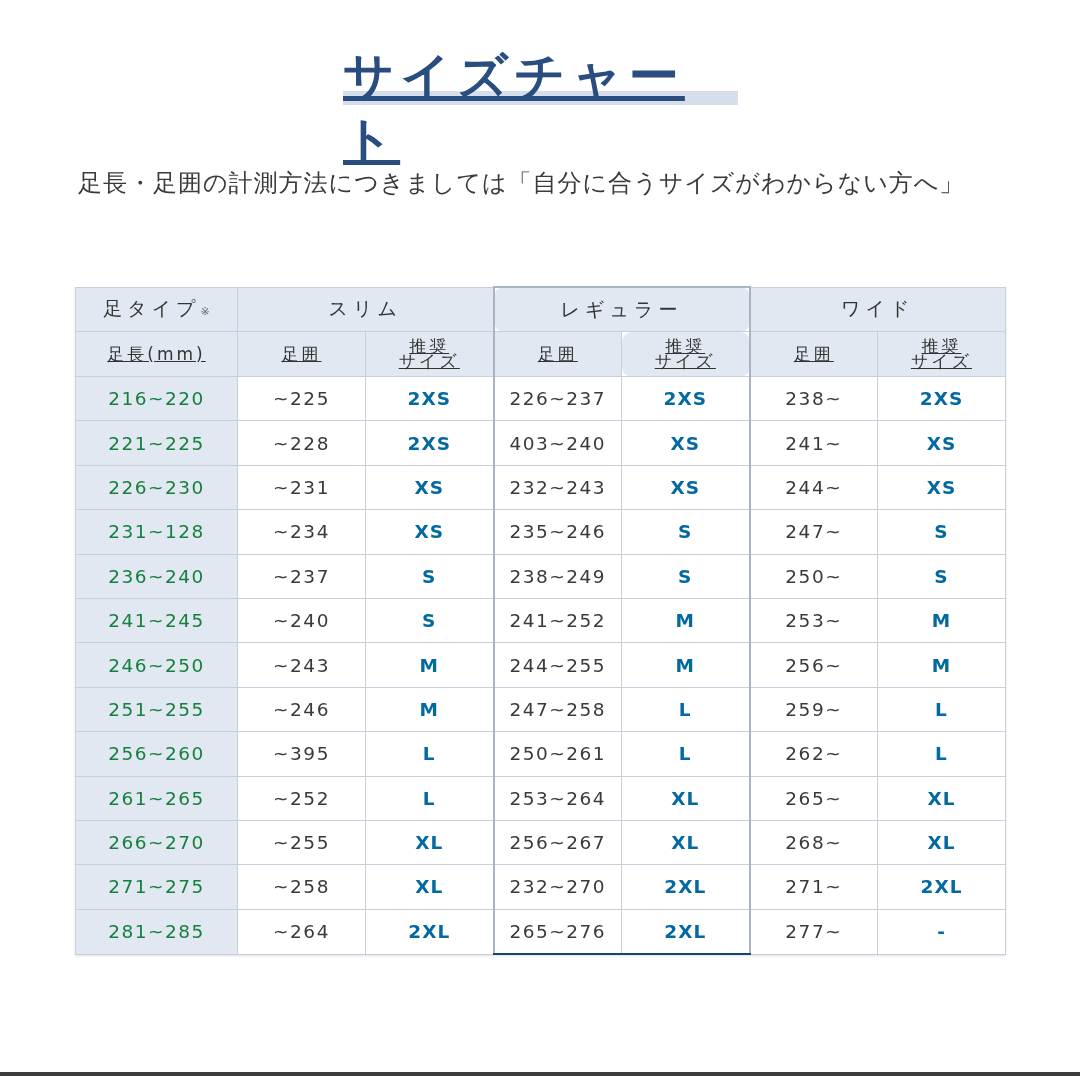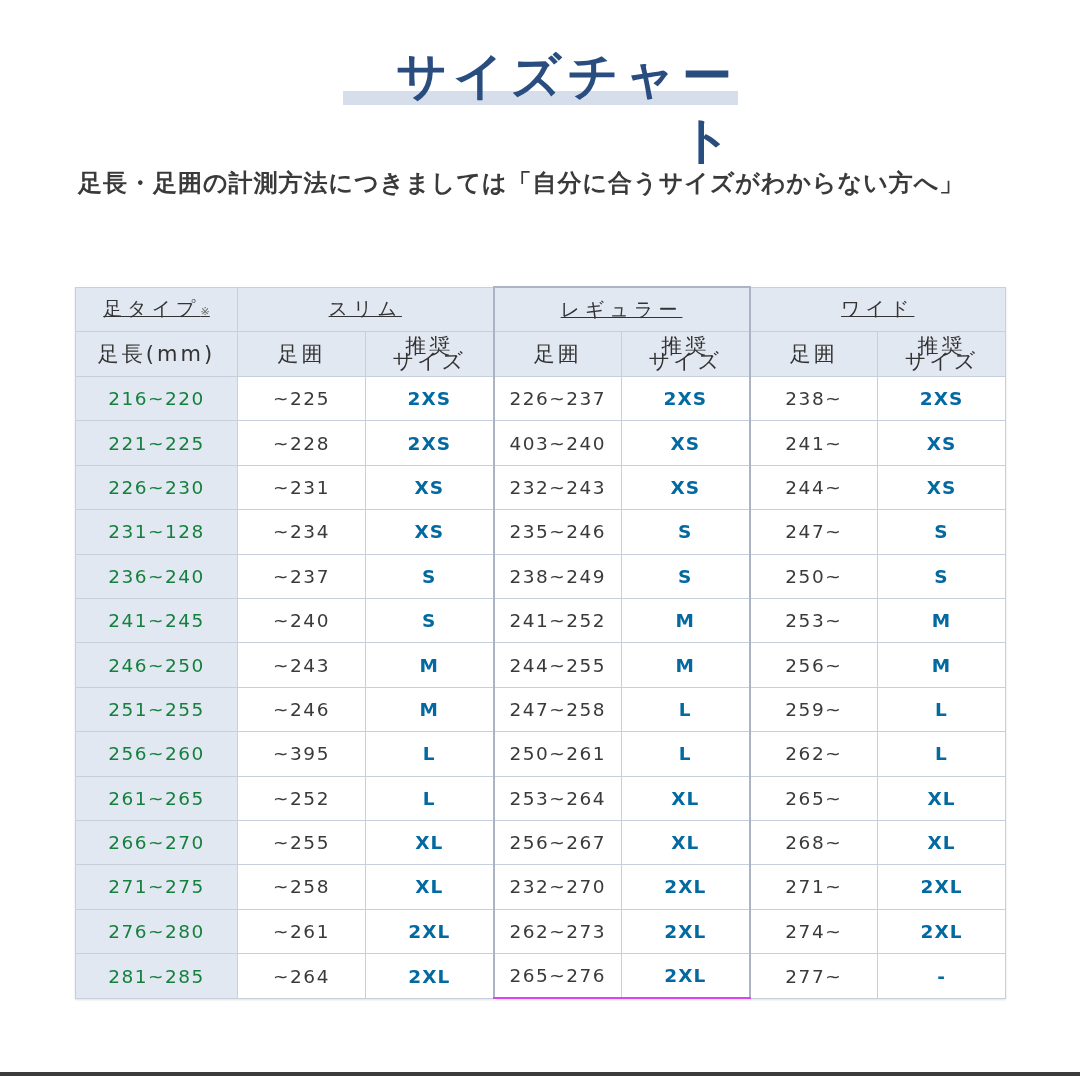--- a/index.html
+++ b/index.html
@@ -18,37 +18,38 @@
     }
     .title-bar {
       position: absolute;
       left: 0; top: 47px;
       width: 395px; height: 14px;
       background: #d5deea;
     }
     .title {
       position: absolute;
       left: 0; top: 0; width: 395px;
-      text-align: right;
+      text-align: left;
       font-size: 50px;
       font-weight: bold;
       letter-spacing: 6px;
       color: #2a4d7f;
       line-height: 64px;
+      text-decoration: underline;
     }
     .intro {
       position: absolute;
       left: 78px; top: 158px;
       width: 940px;
       font-size: 24px;
       line-height: 50px;
       color: #3a3a3a;
       letter-spacing: 1px;
     }
-    .intro p { margin: 0; font-weight: bold; }
+    .intro p { margin: 0; }
 
     table.size-chart {
       position: absolute;
       left: 75px; top: 286px;
       width: 930px;
       border-collapse: collapse;
       table-layout: fixed;
       box-shadow: 0 1px 2px rgba(0,0,0,0.12);
     }
     table.size-chart col.c-len { width: 162px; }
@@ -58,22 +59,22 @@
       border: 1.5px solid #c7cfdc;
       text-align: center;
       vertical-align: middle;
       padding: 0;
     }
     .size-chart th {
       background: #e2e8f1;
       font-weight: normal;
       color: #333;
     }
-    .size-chart tr.h1 th { height: 43px; font-size: 19px; letter-spacing: 5px; text-decoration: underline; }
-    .size-chart tr.h2 th { height: 44px; font-size: 21px; letter-spacing: 3px; }
+    .size-chart tr.h1 th { height: 43px; font-size: 19px; letter-spacing: 5px; }
+    .size-chart tr.h2 th { height: 44px; font-size: 17px; letter-spacing: 3px; text-decoration: underline; }
     .size-chart th.rec {
       font-size: 14px; line-height: 15px; letter-spacing: 2px;
     }
     .size-chart th .note { font-size: 11px; color: #666; letter-spacing: 0; }
     .size-chart td {
       height: 43.4px;
       font-size: 18.5px;
       letter-spacing: 1.5px;
       color: #3a3a3a;
       background: #ffffff;
@@ -82,23 +83,23 @@
       background: #e2e8f1;
       color: #15803d;
     }
     .size-chart td.sz {
       font-weight: bold;
       color: #0369a1;
       letter-spacing: 1px;
     }
     
     .size-chart .reg-l { border-left: 2px solid #aab4c4; }
-    .size-chart .reg-r { border-right: 2px solid #aab4c4; }
+    .size-chart .reg-r { border-right: 2px solid #aab4c4; border-radius: 10px; }
     .size-chart tr.h1 th.reg-top { border-top: 2px solid #aab4c4; }
-    .size-chart tr.last td.reg-b { border-bottom: 2px solid #d946ef; }
+    .size-chart tr.last td.reg-b { border-bottom: 2px solid #0c4a6e; }
 
     .bottom-bar {
       position: absolute;
       left: 0; bottom: 0;
       width: 1080px; height: 4px;
       background: #3c3c3c;
     }
   </style>
 </head>
 <body>
@@ -250,29 +251,20 @@
       </tr>
       <tr>
         <td class="len">271~275</td>
         <td>~258</td>
         <td class="sz">XL</td>
         <td class="reg-l">232~270</td>
         <td class="sz reg-r">2XL</td>
         <td>271~</td>
         <td class="sz">2XL</td>
       </tr>
-      <tr>
-        <td class="len">276~280</td>
-        <td>~261</td>
-        <td class="sz">2XL</td>
-        <td class="reg-l">262~273</td>
-        <td class="sz reg-r">2XL</td>
-        <td>274~</td>
-        <td class="sz">2XL</td>
-      </tr>
       <tr class="last">
         <td class="len">281~285</td>
         <td>~264</td>
         <td class="sz">2XL</td>
         <td class="reg-l reg-b">265~276</td>
         <td class="sz reg-r reg-b">2XL</td>
         <td>277~</td>
         <td class="sz">-</td>
       </tr>
     </tbody>

